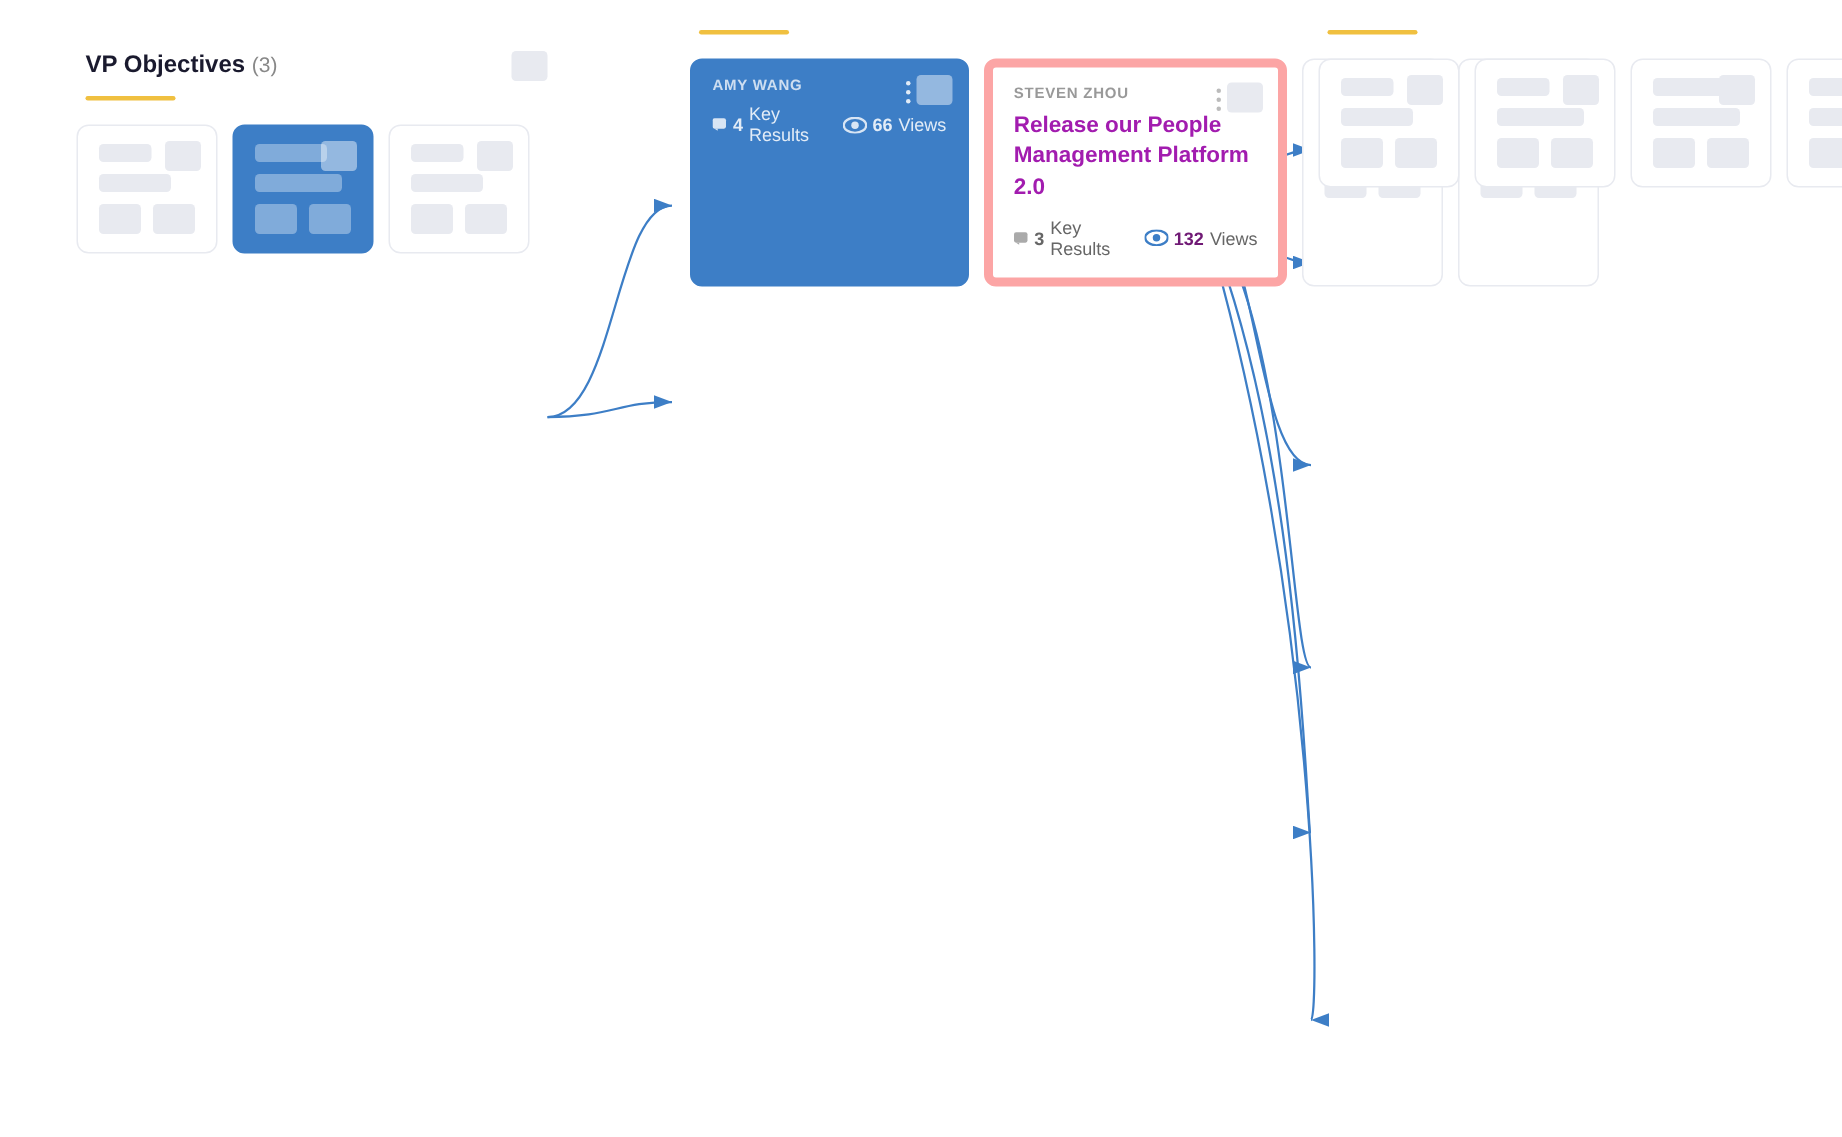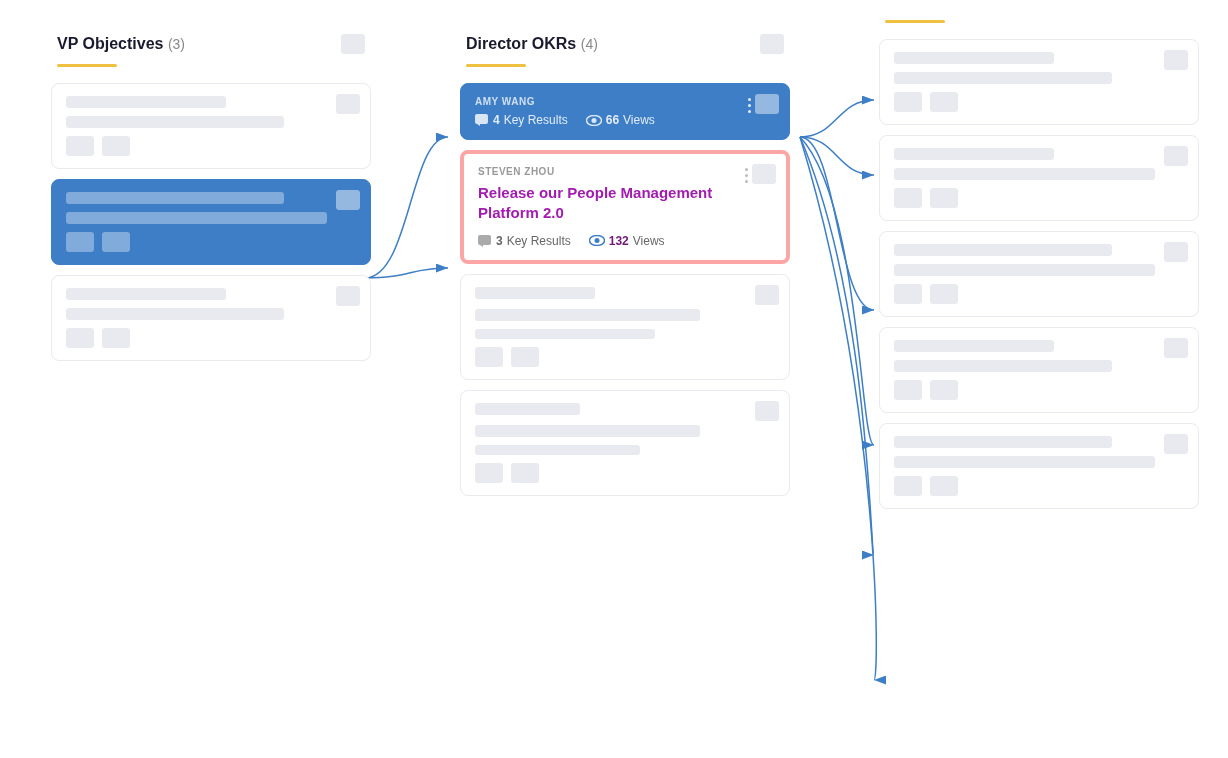--- a/index.html
+++ b/index.html
@@ -51,21 +51,21 @@
     .column-underline {
       height: 3px;
       width: 60px;
       background: #f0c040;
       margin: 0 16px 10px;
       border-radius: 2px;
     }
 
     .cards-list {
       display: flex;
-      flex-direction: column;
+      flex-direction: row;
       gap: 10px;
       padding: 6px 10px;
     }
 
     
     .card {
       background: #fff;
       border: 1px solid #e8eaf0;
       border-radius: 8px;
       padding: 12px 14px;
@@ -181,21 +181,21 @@
     .card.featured .menu-dot {
       width: 3px;
       height: 3px;
       background: rgba(255,255,255,0.85);
       border-radius: 50%;
     }
 
     
     .card.second-director {
       background: #fff;
-      border: 4px solid #fca5a5;
+      border: 6px solid #fca5a5;
     }
 
     .card.second-director .card-author {
       font-size: 10px;
       font-weight: 600;
       color: #999;
       letter-spacing: 0.5px;
       text-transform: uppercase;
       margin-bottom: 6px;
     }
@@ -319,27 +319,20 @@
         <div class="card-placeholder-bar medium"></div>
         <div class="card-footer-row">
           <div class="card-btn-placeholder"></div>
           <div class="card-btn-placeholder"></div>
         </div>
       </div>
     </div>
   </div>
 
   <div class="column" style="width:350px;">
-    <div class="column-header">
-      <span class="column-title">
-        <span>Director OKRs</span>
-        <span class="column-count"> (<span>4</span>)</span>
-      </span>
-      <div class="card-corner-btn" style="position:static;"></div>
-    </div>
     <div class="column-underline"></div>
 
     <div class="cards-list">
 
       <div class="card featured">
         <div class="card-corner-btn"></div>
         <div class="menu-dots">
           <div class="menu-dot"></div>
           <div class="menu-dot"></div>
           <div class="menu-dot"></div>

